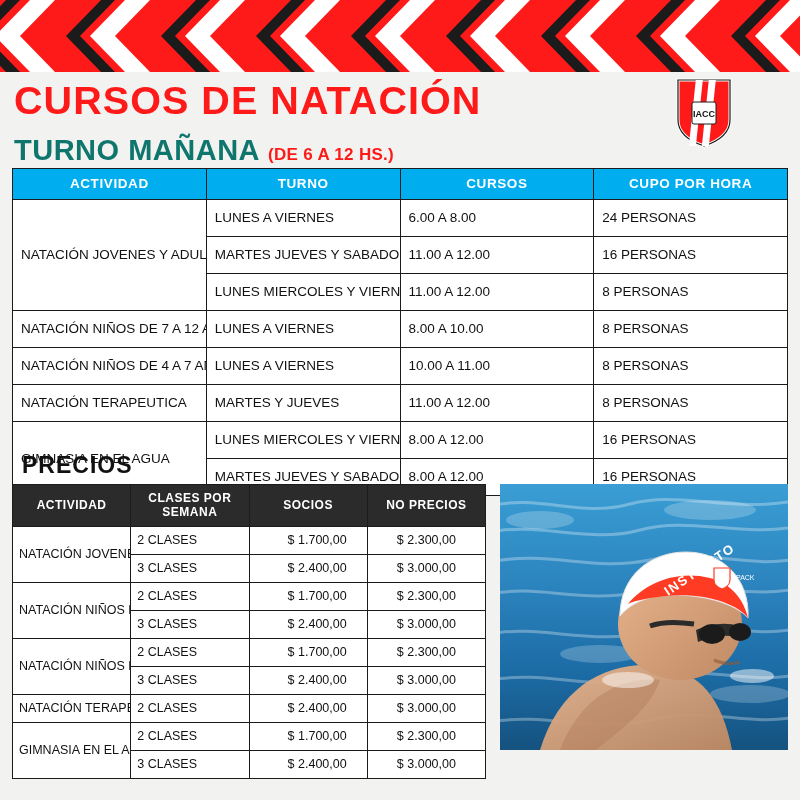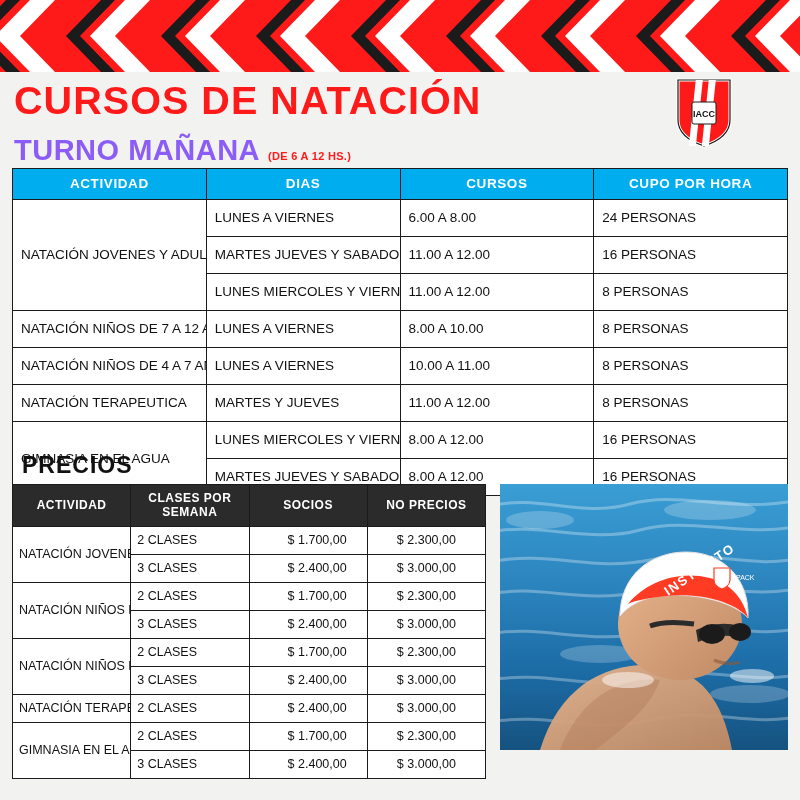--- a/index.html
+++ b/index.html
@@ -44,25 +44,25 @@
     position: absolute;
     top: 134px;
     left: 14px;
     display: flex;
     align-items: baseline;
     gap: 8px;
   }
   .title-sub {
     font-size: 29px;
     font-weight: bold;
-    color: #8b5cf6;
+    color: #0f766e;
     letter-spacing: 0.5px;
   }
   .title-sub-small {
-    font-size: 11px;
+    font-size: 17px;
     font-weight: bold;
     color: #ff1a1a;
     letter-spacing: 0.3px;
   }
   .title-precios {
     position: absolute;
     top: 452px;
     left: 22px;
     font-size: 23px;
     font-weight: bold;
@@ -210,21 +210,21 @@
     <rect x="33" y="2" width="7" height="66" fill="#ffffff" transform="skewX(-6)"></rect>
     <rect x="16" y="24" width="24" height="22" rx="2" fill="#ffffff" stroke="#1b1b1b" stroke-width="1"></rect>
     <text x="28" y="39" font-family="Liberation Sans, sans-serif" font-size="9" font-weight="bold" fill="#111" text-anchor="middle">IACC</text>
   </svg>
 </div>
 
 <table class="schedule">
   <thead>
     <tr>
       <th>ACTIVIDAD</th>
-      <th>DIAS</th>
+      <th>TURNO</th>
       <th>CURSOS</th>
       <th>CUPO POR HORA</th>
     </tr>
   </thead>
   <tbody>
 
     <tr>
       <td class="act" rowspan="3">NATACIÓN JOVENES Y ADULTOS</td>
       <td class="dias">LUNES A VIERNES</td>
       <td class="hora">6.00 A 8.00</td>

